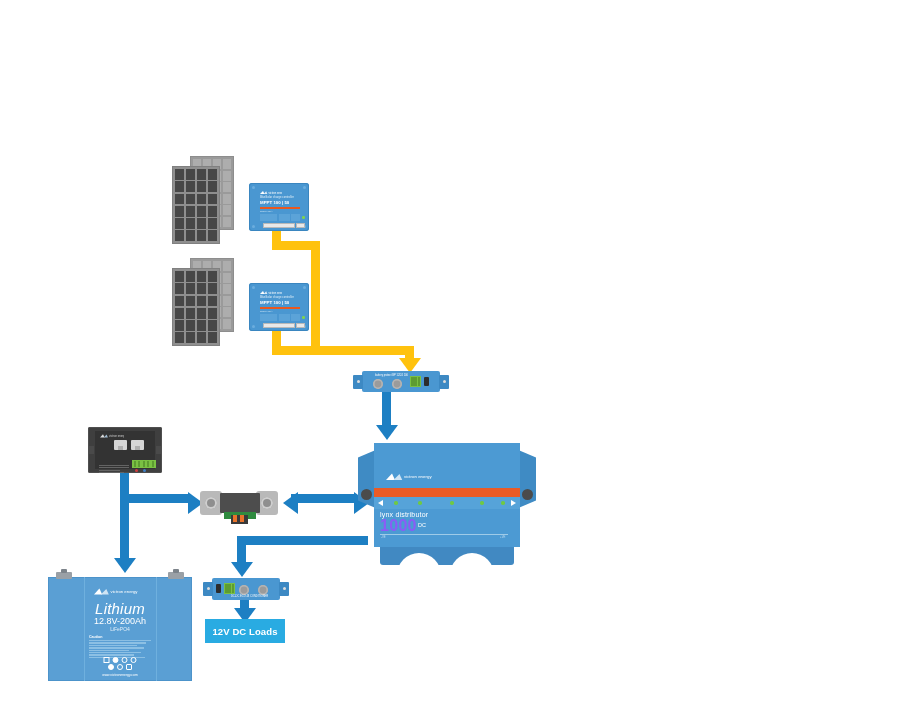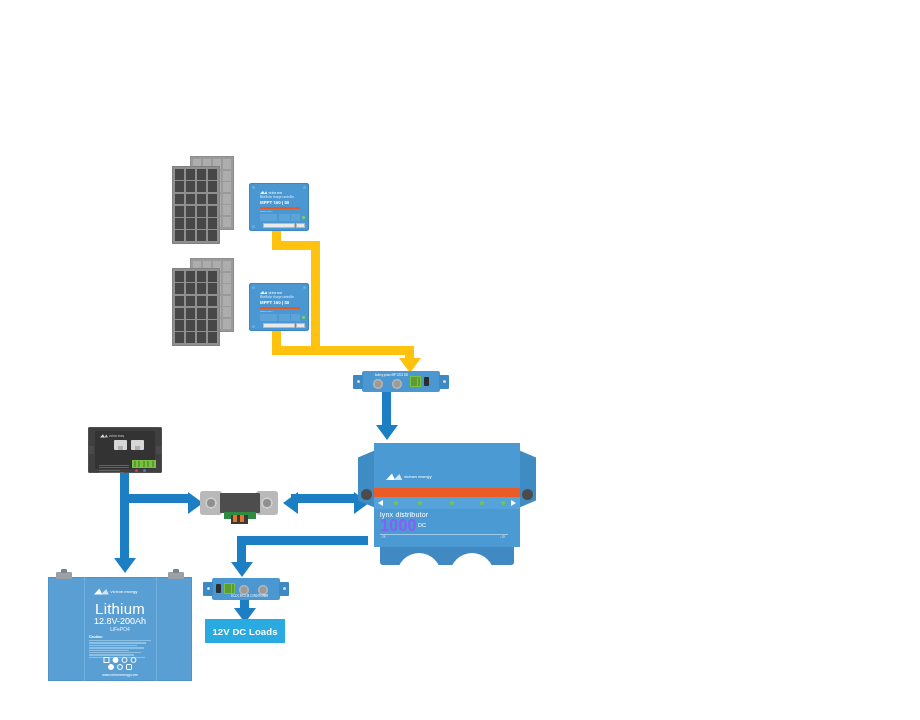--- a/index.html
+++ b/index.html
@@ -60,21 +60,21 @@
   .lynx-base{position:absolute;left:22px;top:104px;width:134px;height:18px;background:#4189c2;border-radius:0 0 3px 3px;}
   .lynx-cut{position:absolute;top:110px;width:44px;height:22px;background:#fff;border-radius:22px 22px 0 0;}
 
   
   #battery{position:absolute;left:48px;top:577px;width:144px;height:104px;background:#5a9fd4;
            box-shadow:inset 0 0 0 1px #4c93ca;}
   .bat-seg{position:absolute;top:0;width:1px;height:104px;background:#6fb0de;}
   .bat-term{position:absolute;top:-5px;width:16px;height:7px;background:#9aa0a6;border-radius:1px;}
   .bat-term i{position:absolute;left:5px;top:-3px;width:6px;height:4px;background:#7c838a;border-radius:1px;}
   .bat-logo{position:absolute;left:50%;top:11px;transform:translateX(-50%);width:52px;height:7px;}
-  .bat-title{position:absolute;left:50%;top:23px;transform:translateX(-50%);font-size:15px;color:#fff;letter-spacing:.2px;}
+  .bat-title{position:absolute;left:50%;top:23px;transform:translateX(-50%);font-size:15px;color:#fff;letter-spacing:.2px;font-style:italic;}
   .bat-spec{position:absolute;left:50%;top:39px;transform:translateX(-50%);font-size:9px;color:#fff;white-space:nowrap;}
   .bat-chem{position:absolute;left:50%;top:49px;transform:translateX(-50%);font-size:5px;color:#e0eef8;}
   .bat-caut{position:absolute;left:50%;top:58px;transform:translateX(-50%);width:62px;}
   .bat-caut b{display:block;font-size:3.6px;color:#fff;}
   .bat-caut s{display:block;height:1.3px;background:#8cc0e4;margin:1.1px 0;text-decoration:none;}
   .bat-icons{position:absolute;left:50%;top:80px;transform:translateX(-50%);display:flex;gap:3px;}
   .bat-icons2{position:absolute;left:50%;top:87px;transform:translateX(-50%);display:flex;gap:3px;}
   .bat-ic{width:6px;height:6px;border-radius:50%;border:.8px solid #fff;box-sizing:border-box;}
   .bat-url{position:absolute;left:50%;top:96px;transform:translateX(-50%);font-size:3.4px;color:#fff;}
 

